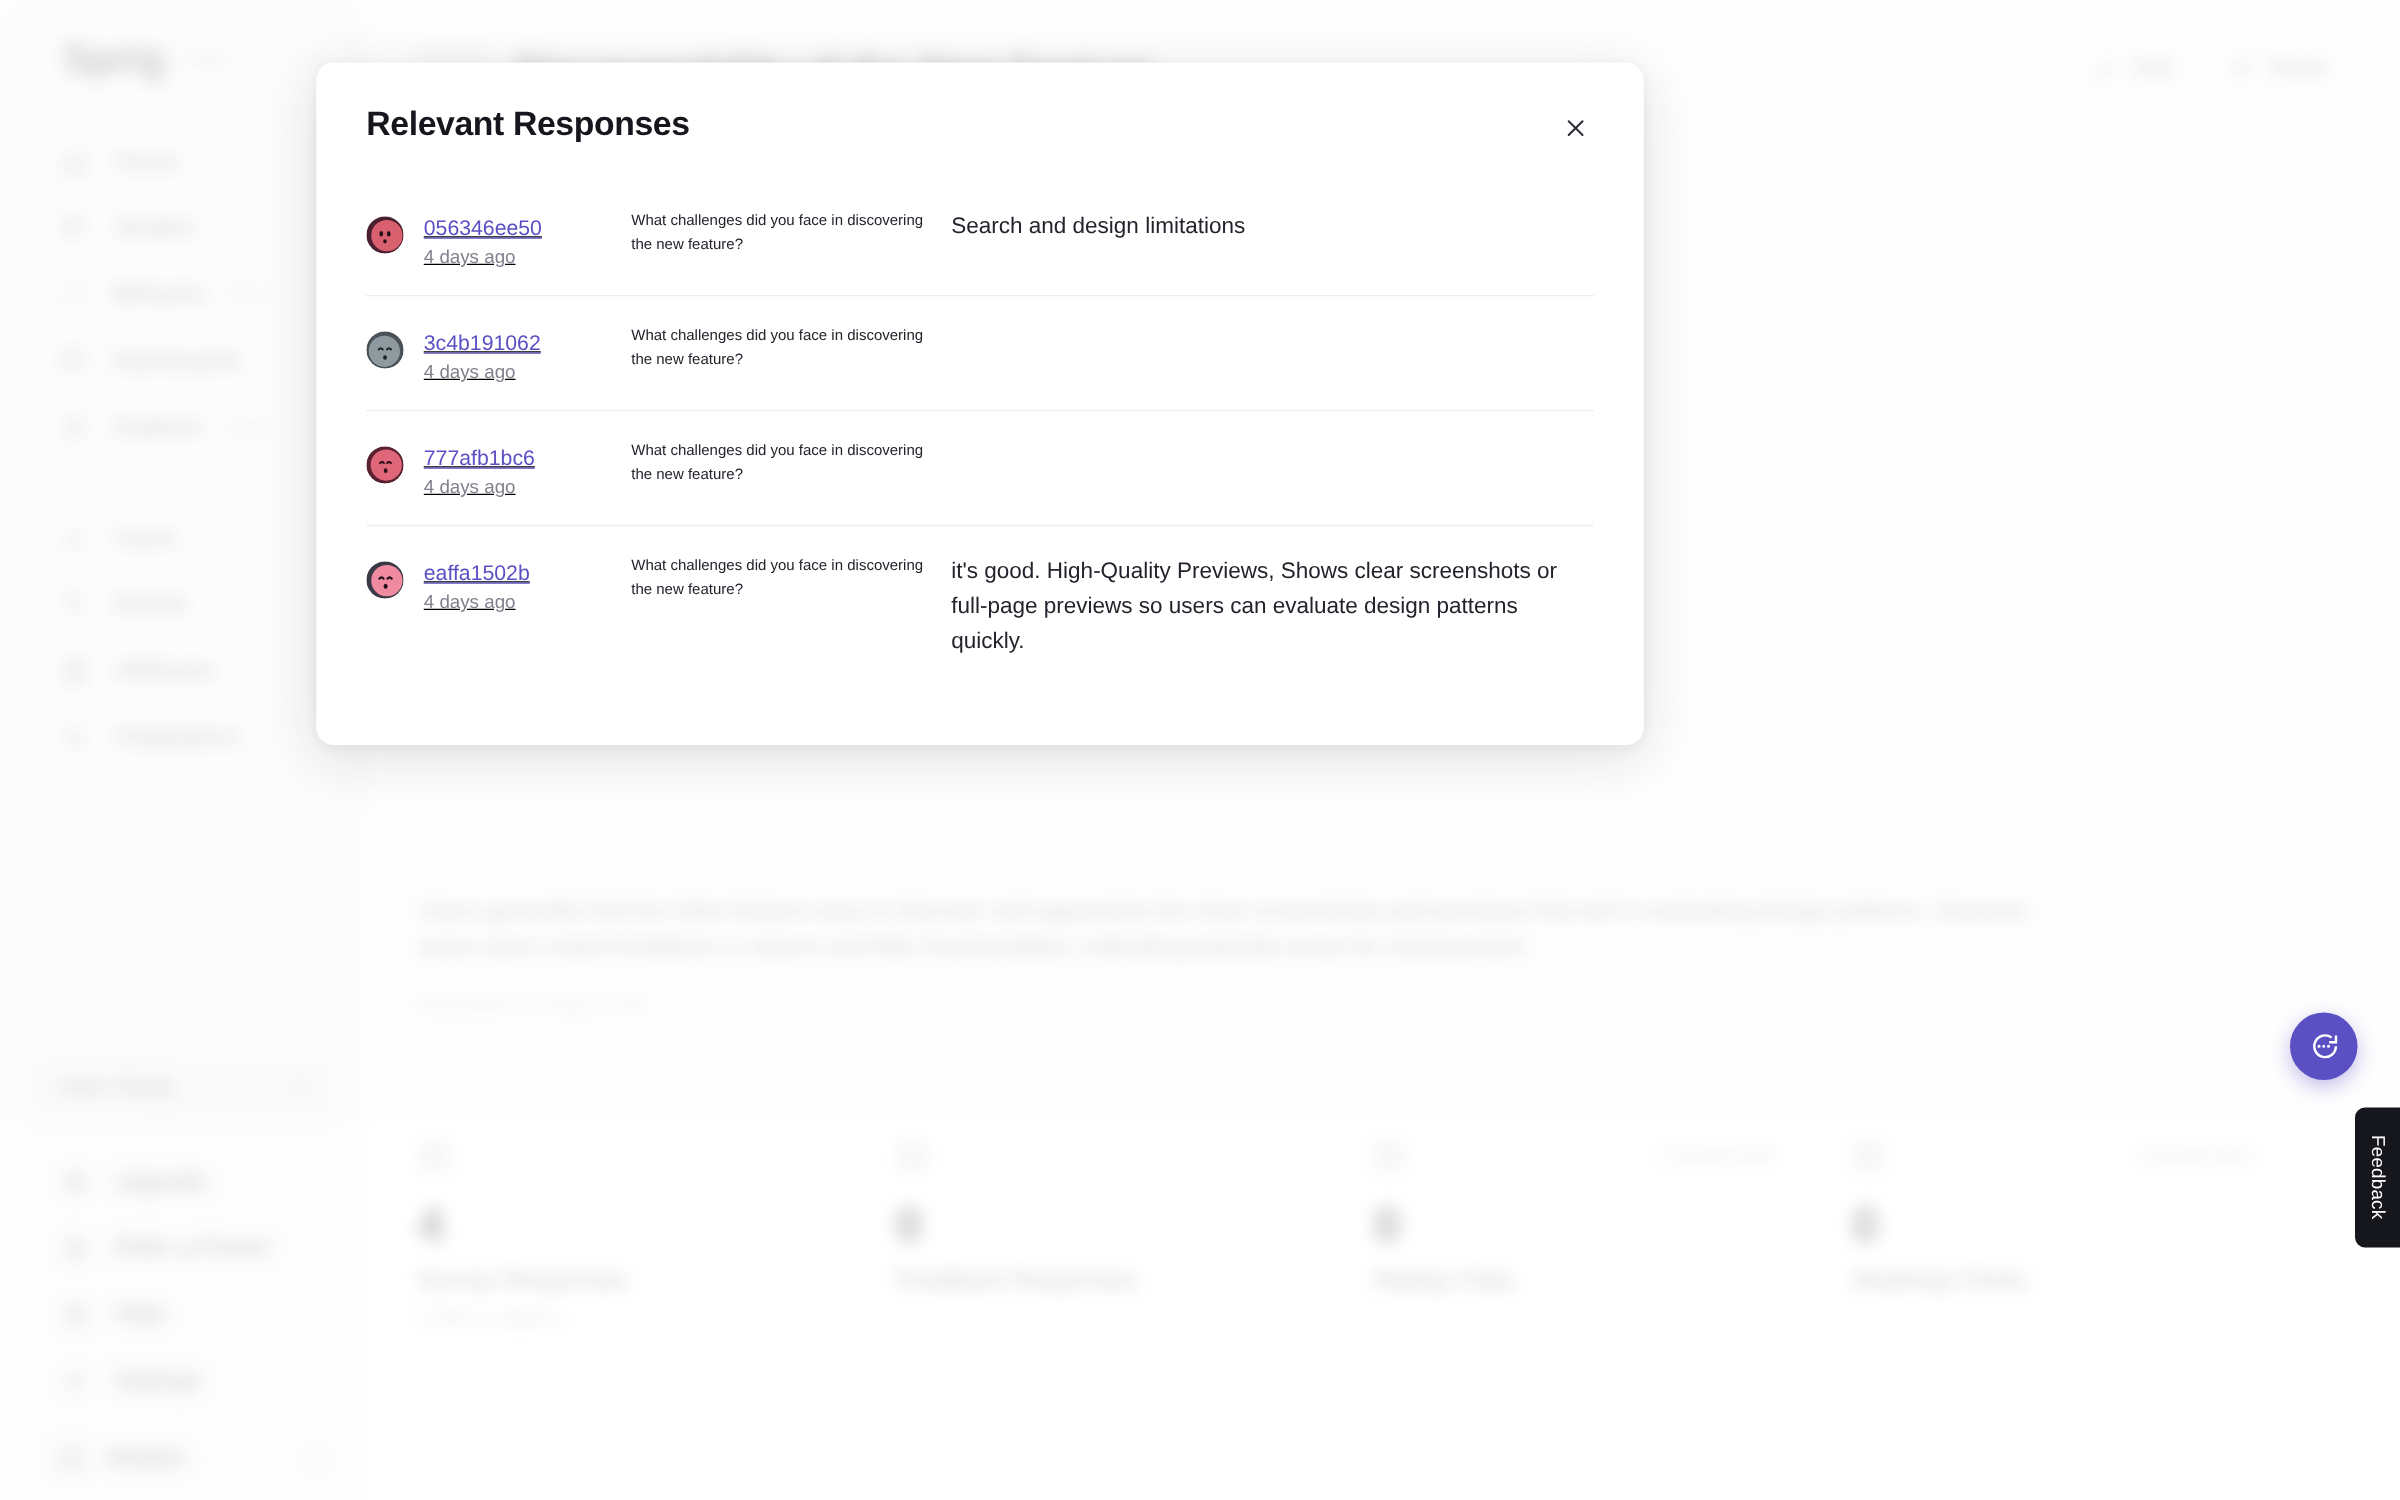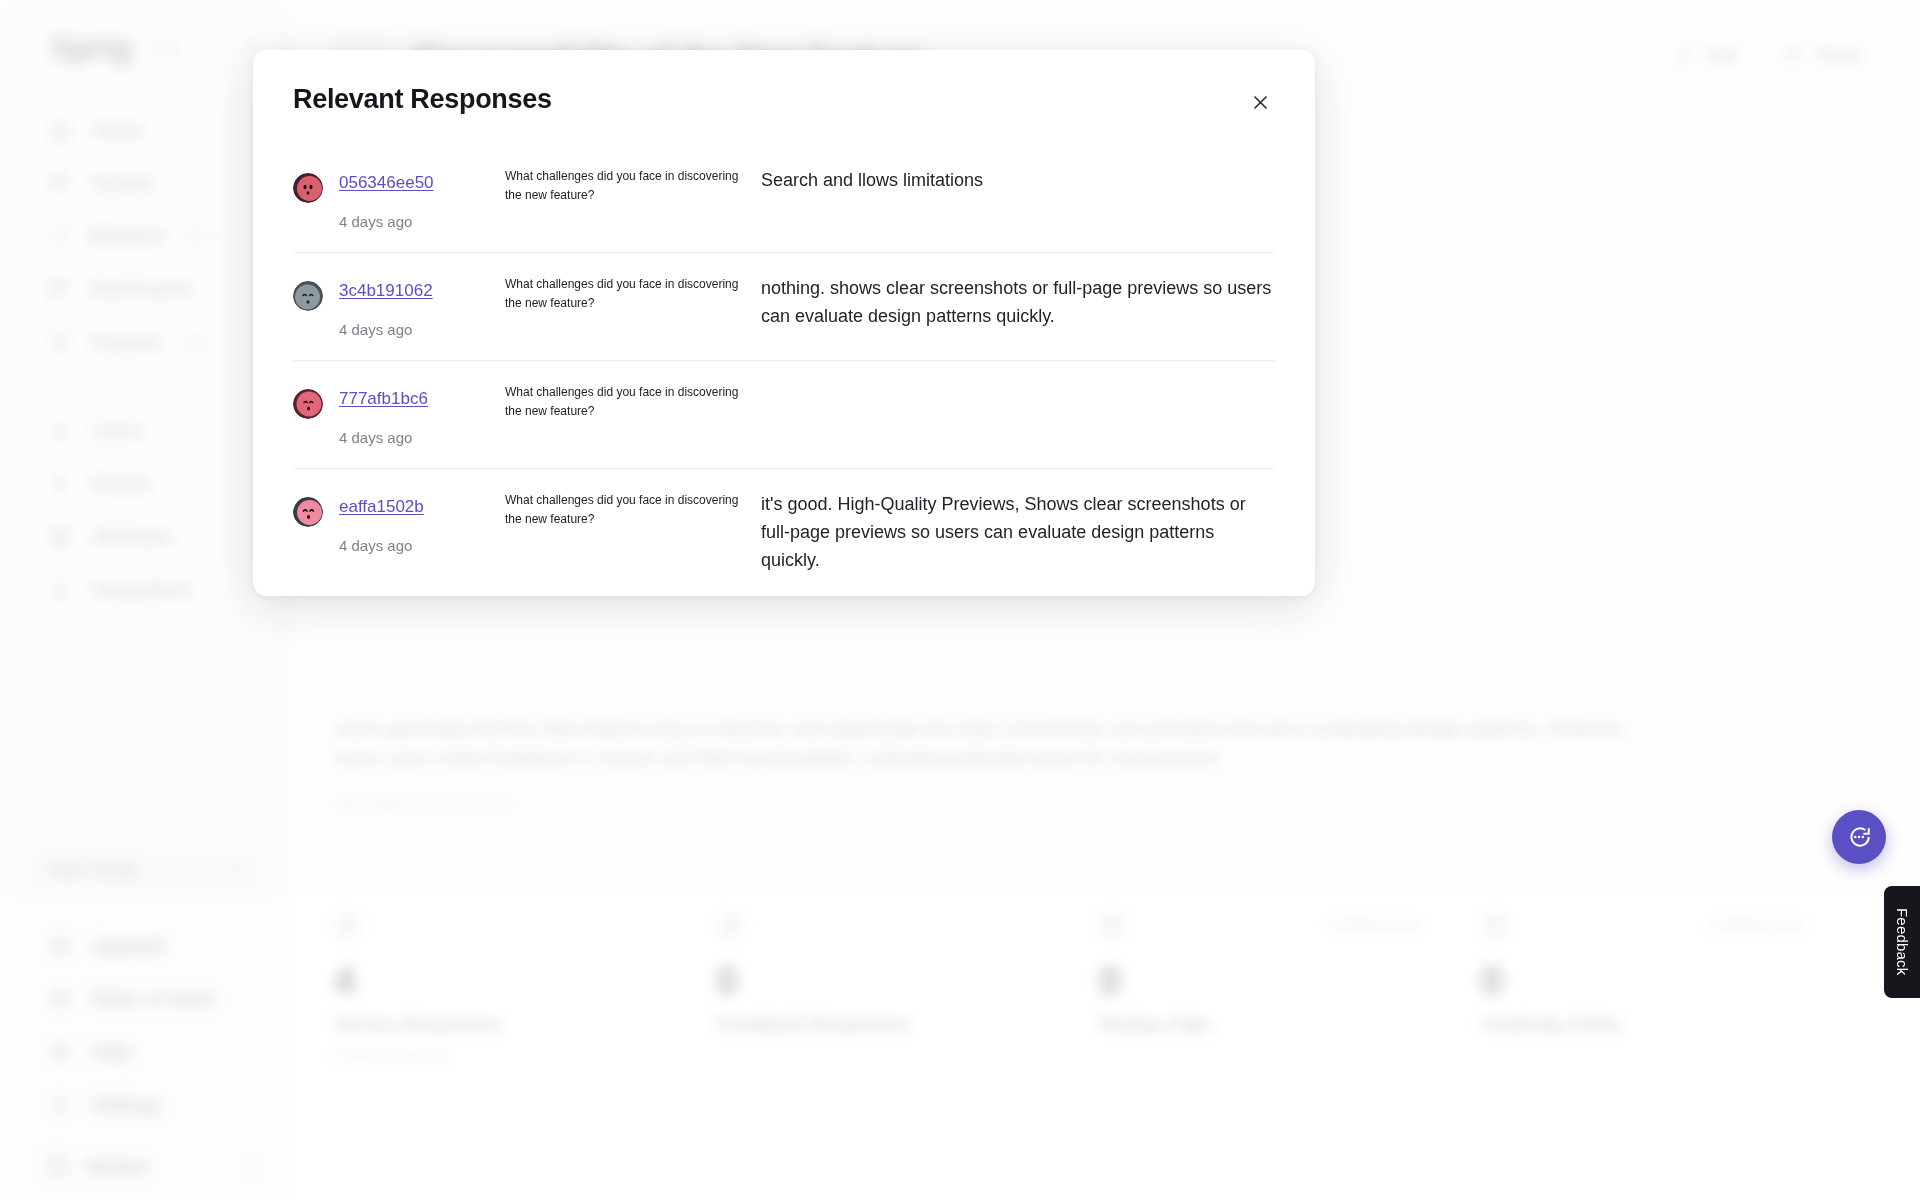--- a/index.html
+++ b/index.html
@@ -100,21 +100,21 @@
   .resp-row {
     display: flex; align-items: flex-start;
     padding: 22px 0 22px 0;
     border-bottom: 1px solid #ededf0;
   }
   .resp-row:last-child { border-bottom: none; }
 
   .resp-ident { display: flex; align-items: flex-start; gap: 16px; width: 212px; flex: 0 0 212px; padding-top: 6px; }
   .avatar { width: 30px; height: 30px; border-radius: 50%; flex: 0 0 30px; position: relative; overflow: hidden; }
   .avatar svg { display: block; width: 30px; height: 30px; }
-  .resp-id-col { display: flex; flex-direction: column; gap: 20px; }
+  .resp-id-col { display: flex; flex-direction: column; gap: 4px; text-decoration: underline; }
   .resp-id {
     font-size: 17px; color: #5b4fc4; text-decoration: underline;
     text-underline-offset: 2px; cursor: pointer;
   }
   .resp-time { font-size: 15px; color: #81818d; }
 
   .resp-q { width: 252px; flex: 0 0 252px; font-size: 12px; line-height: 1.55; color: #23232c; padding-right: 16px; }
   .resp-a { flex: 1; font-size: 18px; line-height: 1.55; color: #23232c; padding-left: 4px; }
 
   
@@ -379,41 +379,40 @@
               <ellipse cx="18" cy="14" rx="1.5" ry="2.2" fill="#241018"></ellipse>
               <ellipse cx="15" cy="20" rx="1.4" ry="1.7" fill="#241018"></ellipse>
             </svg>
           </span>
           <span class="resp-id-col">
             <a class="resp-id" href="#">056346ee50</a>
             <span class="resp-time">4 days ago</span>
           </span>
         </div>
         <div class="resp-q">What challenges did you face in discovering the new feature?</div>
-        <div class="resp-a">Search and llows limitations</div>
+        <div class="resp-a">Search and design limitations</div>
       </div>
 
       <div class="resp-row">
         <div class="resp-ident">
           <span class="avatar">
             <svg viewBox="0 0 30 30">
               <circle cx="15" cy="15" r="15" fill="#4a5258"></circle>
               <circle cx="14.5" cy="16" r="12.5" fill="#8e9aa0"></circle>
               <path d="M10 14.5q1.6-2 3.2 0" stroke="#1c2226" stroke-width="1.6" fill="none" stroke-linecap="round"></path>
               <path d="M16.6 14.5q1.6-2 3.2 0" stroke="#1c2226" stroke-width="1.6" fill="none" stroke-linecap="round"></path>
               <ellipse cx="15" cy="21" rx="1.5" ry="1.8" fill="#1c2226"></ellipse>
             </svg>
           </span>
           <span class="resp-id-col">
             <a class="resp-id" href="#">3c4b191062</a>
             <span class="resp-time">4 days ago</span>
           </span>
         </div>
         <div class="resp-q">What challenges did you face in discovering the new feature?</div>
-        <div class="resp-a">nothing. shows clear screenshots or full-page previews so users can evaluate design patterns quickly.</div>
       </div>
 
       <div class="resp-row">
         <div class="resp-ident">
           <span class="avatar">
             <svg viewBox="0 0 30 30">
               <circle cx="15" cy="15" r="15" fill="#5a2230"></circle>
               <circle cx="16" cy="15" r="12.5" fill="#e0667a"></circle>
               <path d="M11 13.5q1.6-1.8 3.2 0" stroke="#2a1018" stroke-width="1.6" fill="none" stroke-linecap="round"></path>
               <path d="M16.6 13.5q1.6-1.8 3.2 0" stroke="#2a1018" stroke-width="1.6" fill="none" stroke-linecap="round"></path>

